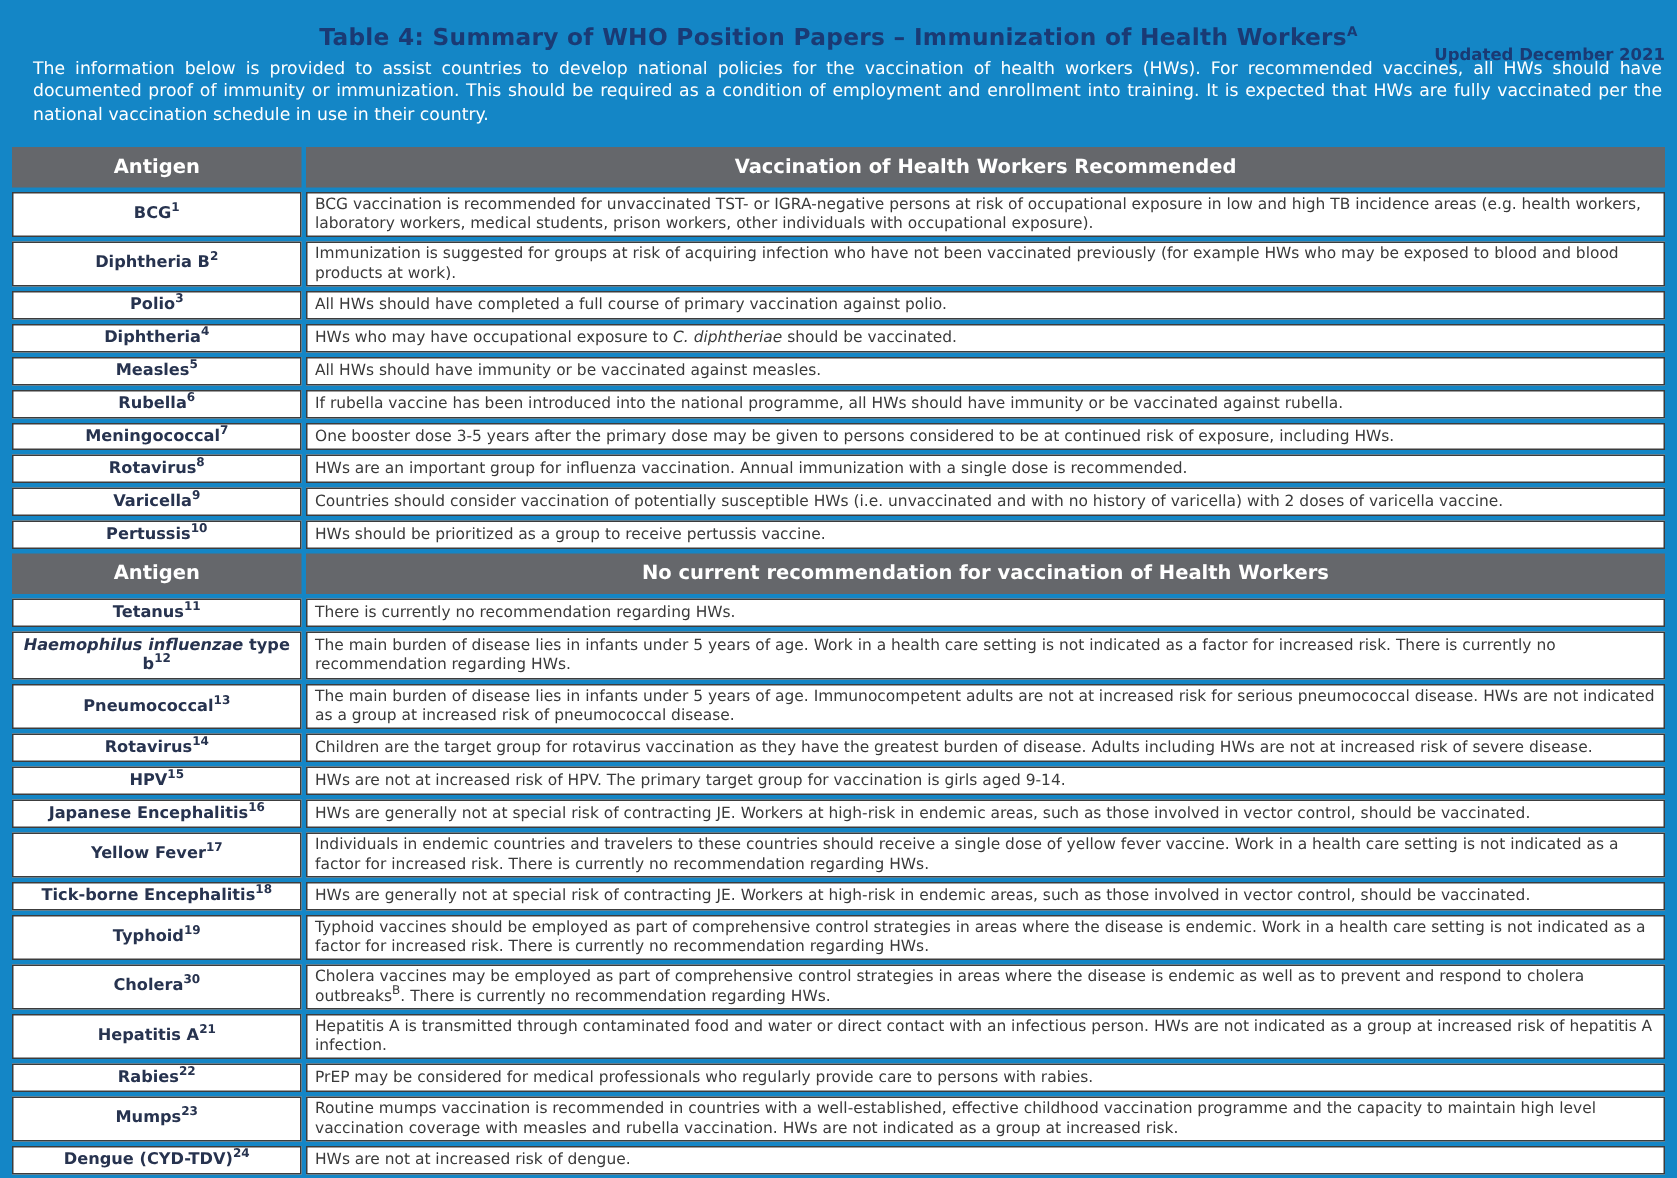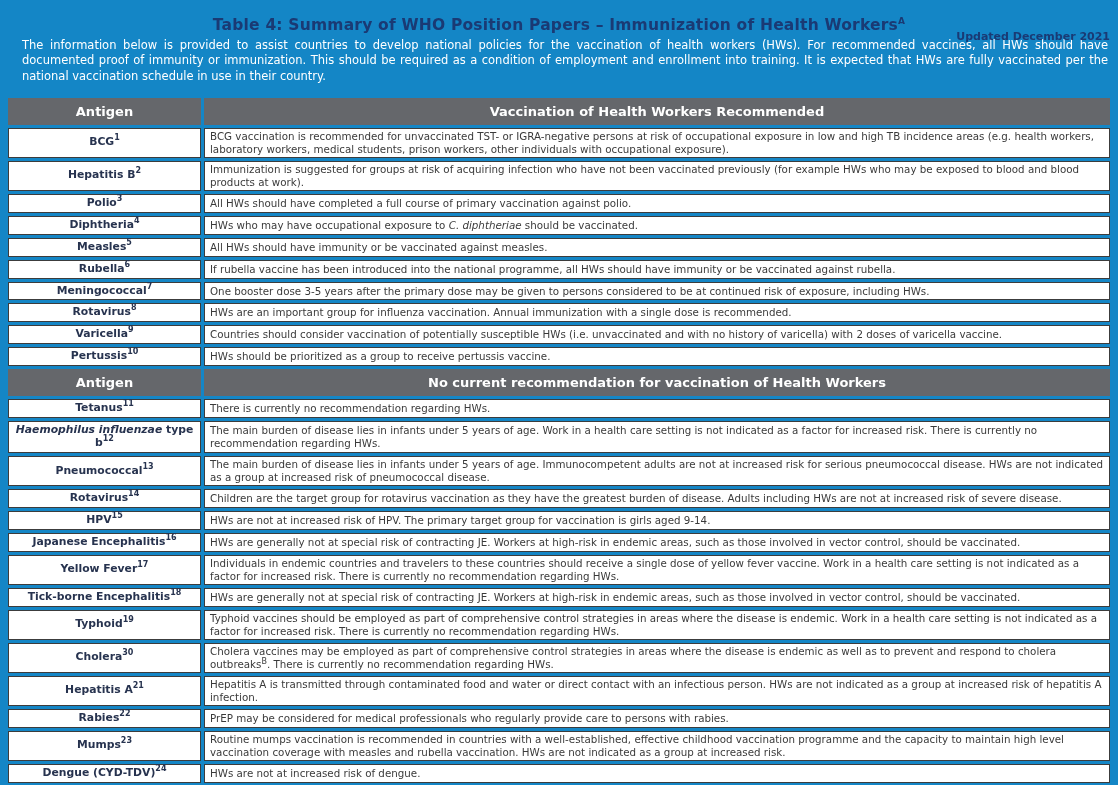--- a/index.html
+++ b/index.html
@@ -110,21 +110,21 @@
     <tbody>
         <tr>
           <th class="hdr">Antigen</th>
           <th class="hdr">Vaccination of Health Workers Recommended</th>
         </tr>
         <tr>
           <td class="antigen"><span>BCG</span><sup>1</sup></td>
           <td class="desc"><span>BCG vaccination is recommended for unvaccinated TST- or IGRA-negative persons at risk of occupational exposure in low and high TB incidence areas (e.g. health workers, laboratory workers, medical students, prison workers, other individuals with occupational exposure).</span></td>
         </tr>
         <tr>
-          <td class="antigen"><span>Hepatitis B</span><sup>2</sup></td>
+          <td class="antigen"><span>Diphtheria B</span><sup>2</sup></td>
           <td class="desc"><span>Immunization is suggested for groups at risk of acquiring infection who have not been vaccinated previously (for example HWs who may be exposed to blood and blood products at work).</span></td>
         </tr>
         <tr>
           <td class="antigen"><span>Polio</span><sup>3</sup></td>
           <td class="desc"><span>All HWs should have completed a full course of primary vaccination against polio.</span></td>
         </tr>
         <tr>
           <td class="antigen"><span>Diphtheria</span><sup>4</sup></td>
           <td class="desc"><span>HWs who may have occupational exposure to </span><i>C. diphtheriae</i><span> should be vaccinated.</span></td>
         </tr>

